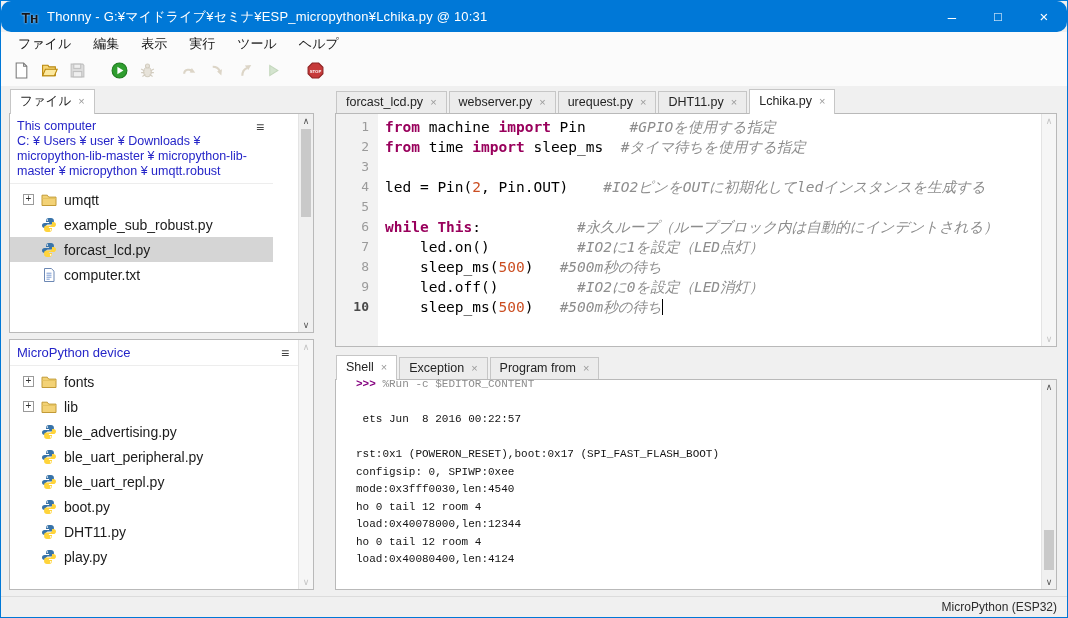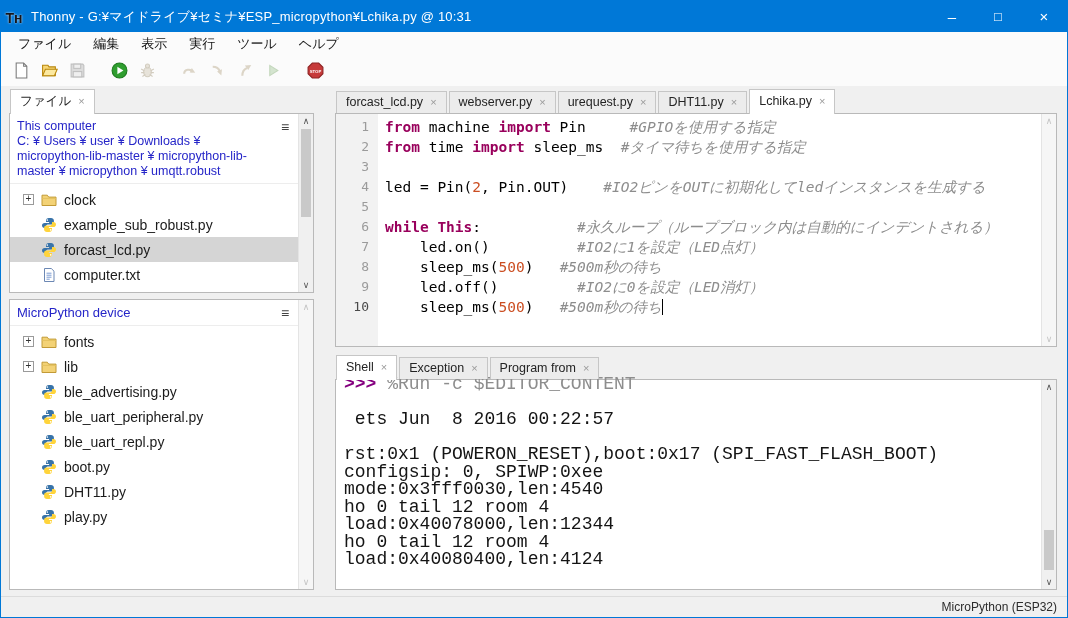--- a/index.html
+++ b/index.html
@@ -7,21 +7,21 @@
   body { font-family: "Liberation Sans", sans-serif; }
 
   .window{
     width:1068px; height:618px; margin:0 auto;
     border:1px solid #0078d7; background:#f0f0f0;
     display:flex; flex-direction:column; overflow:hidden;
   }
 
   
   .titlebar{ height:31px; background:#0078d7; color:#fff;
-    display:flex; align-items:center; padding-left:4px; flex:none; }
+    display:flex; align-items:center; padding-left:20px; flex:none;border-radius:10px; }
   .app-icon{ width:18px; height:18px; margin-right:8px; font-weight:bold;
     font-size:14px; color:#15151a; text-shadow:0 0 2px rgba(255,255,255,.95);
     display:flex; align-items:flex-end; justify-content:center; line-height:16px;}
   .app-icon::before{ content:"Tʜ"; }
   .title-text{ font-size:13px; letter-spacing:.2px; white-space:nowrap; overflow:hidden;}
   .win-controls{ margin-left:auto; display:flex; height:31px; flex:none;}
   .win-btn{ width:46px; display:flex; align-items:center; justify-content:center;
     font-size:15px; color:#fff; }
   .win-btn.max{ font-size:13px; }
 
@@ -45,21 +45,21 @@
     position:relative; z-index:3; padding-left:1px;}
   .tab{ display:flex; align-items:center; gap:7px; padding:4px 9px 5px;
     background:#ececec; border:1px solid #c6c6c6; border-bottom:none;
     font-size:12.5px; color:#242424; margin-right:2px; height:22px; }
   .tab.active{ background:#fff; height:25px; margin-bottom:-1px; padding-bottom:6px; }
   .tab-close{ color:#9a9a9a; font-size:11px; line-height:10px;}
 
   
   .left-col{ width:305px; flex:none; display:flex; flex-direction:column; min-height:0;}
   .panel{ background:#fff; border:1px solid #b9b9b9; display:flex; min-height:0; position:relative;}
-  .files-panel{ height:180px; flex:none;}
+  .files-panel{ height:220px; flex:none;gap:25px;}
   .device-panel{ flex:1; margin-top:6px;}
   .panel-body{ flex:1; min-width:0; display:flex; flex-direction:column; overflow:hidden;}
   .panel-header{ display:flex; padding:5px 4px 4px 7px; border-bottom:1px solid #ededed;}
   .panel-header .links{ flex:1; font-size:12.5px; line-height:15px; color:#2525c8; }
   .hamburger{ width:18px; color:#444; font-size:14px; text-align:center; flex:none;}
   .tree{ padding-top:3px; }
   .tree-item{ height:25px; display:flex; align-items:center; padding-left:13px;
     font-size:14px; color:#1b1b1b; white-space:nowrap;}
   .tree-item.selected{ background:#d5d5d5; }
   .expander{ width:11px; height:11px; border:1px solid #9a9a9a; background:#fff;
@@ -78,32 +78,32 @@
 
   
   .right-col{ flex:1; min-width:0; display:flex; flex-direction:column; min-height:0;}
   .editor-wrap{ flex:1; min-height:0; }
   .editor-area{ flex:1; min-width:0; position:relative; overflow:hidden;
     font-family:"DejaVu Sans Mono", monospace; font-size:14.5px; line-height:20px; padding-top:3px;}
   .gutter-bg{ position:absolute; left:0; top:0; bottom:0; width:42px; background:#f2f2f2;}
   .code-line{ display:flex; position:relative; white-space:pre;}
   .gutter-num{ width:42px; flex:none; text-align:right; padding-right:9px;
     color:#9b9b9b; font-size:13px;}
-  .code-line.active-line .gutter-num{ color:#4a4a4a; font-weight:normal;}
+  .code-line.active-line .gutter-num{ color:#4a4a4a; font-weight:bold;}
   .code-text{ padding-left:7px; }
   .tok-kw{ color:#99005c; font-weight:bold; }
   .tok-num{ color:#cb4e22; }
   .tok-comment{ color:#8d8d8d;font-style:italic; }
   .tok-code{ color:#000; }
   .caret{ display:inline-block; width:1.5px; height:16px; background:#000; vertical-align:-3px;}
 
   .shell-gap{ height:7px; flex:none;}
   .shell-wrap{ height:211px; flex:none;}
-  .shell-area{ flex:1; min-width:0; overflow:hidden; padding-left:8px; padding-top:0;
-    font-family:"Liberation Mono", monospace; font-size:18px; line-height:17.5px; margin-top:-4px;}
+  .shell-area{ flex:1; min-width:0; overflow:hidden; padding-left:20px; padding-top:0;
+    font-family:"Liberation Mono", monospace; font-size:11px; line-height:17.5px; margin-top:-4px;}
   .shell-line{ white-space:pre; color:#141414; }
   .shell-prompt{ color:#84007f; font-weight:bold; }
   .shell-cmd{ color:#8d8d8d; }
 
   
   .statusbar{ height:21px; flex:none; background:#f0f0f0; border-top:1px solid #dcdcdc;
     display:flex; align-items:center; justify-content:flex-end; padding-right:10px;
     font-size:12px; color:#2c2c2c;}
 </style>
 </head>
@@ -218,21 +218,21 @@
           </div>
           <div class="tree" id="files-tree">
               <div class="tree-item">
     <span class="expander">+</span>
     <span class="tree-icon">
                   <svg viewBox="0 0 16 16">
                     <path d="M1 3.2h5.3l1.4 1.9H15v8.4H1z" fill="#f3d276" stroke="#c29a36" stroke-width="1"></path>
                     <path d="M1 6.4h14" stroke="#e4c15e" fill="none"></path>
                   </svg>
                 </span>
-    <span class="tree-label">clock</span>
+    <span class="tree-label">umqtt</span>
   </div>
               <div class="tree-item">
     <span class="expander hidden">+</span>
     <span class="tree-icon">
                   <svg viewBox="0 0 16 16">
                     <path fill="#3873a9" d="M7.9 1C6 1 5 1.9 5 3.4V5h3.1v.9H3.6C2 5.9 1 7 1 8.5 1 10 2 11 3.6 11H5V9.4C5 8 6.1 7.4 7.5 7.4h3.2c1.3 0 2.2-1 2.2-2.2V3.4C12.9 1.9 11.7 1 10 1z"></path>
                     <path fill="#ffd43b" d="M8.1 15c1.9 0 2.9-.9 2.9-2.4V11H7.9v-.9h4.5c1.6 0 2.6-1.1 2.6-2.6 0-1.5-1-2.5-2.6-2.5H11v1.6C11 8 9.9 8.6 8.5 8.6H5.3c-1.3 0-2.2 1-2.2 2.2v1.8C3.1 14.1 4.3 15 6 15z"></path>
                     <circle cx="6.3" cy="3.1" r=".8" fill="#fff"></circle>
                     <circle cx="9.7" cy="12.9" r=".8" fill="#fff"></circle>
                   </svg>

